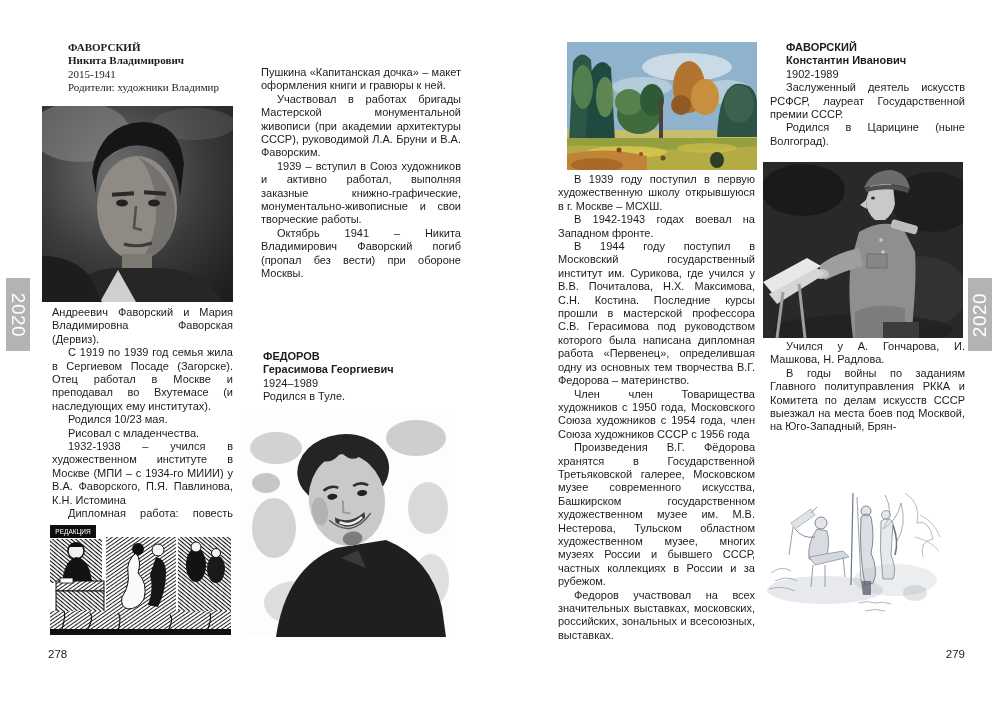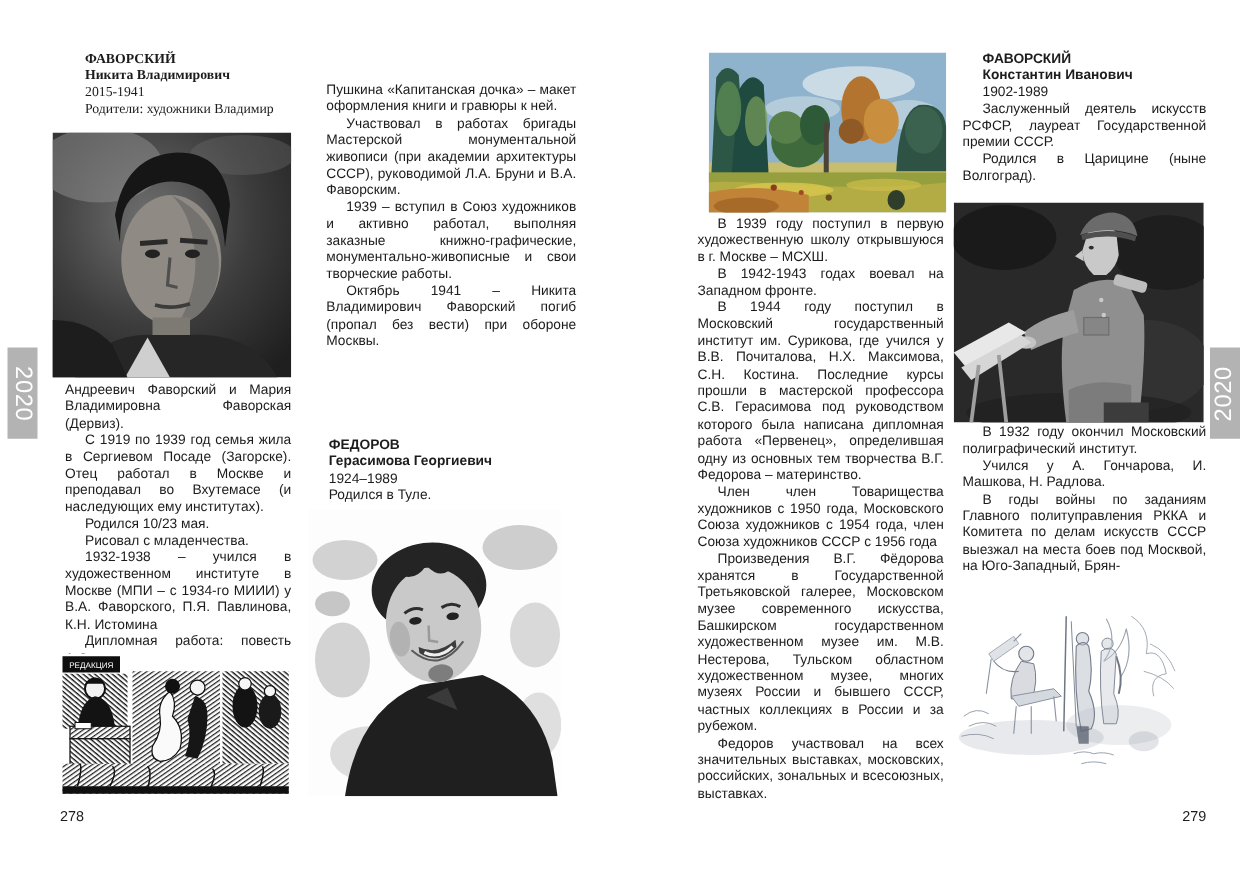--- a/index.html
+++ b/index.html
@@ -222,21 +222,20 @@
   <path d="M103,38 L97,43 L104,47 Z" fill="#c9c9c9"></path>
   <path d="M101,26 Q108,8 128,8 Q144,10 147,27 Q126,18 101,26 Z" fill="#6b6b6b"></path>
   <path d="M102,26 Q126,19 146,27 L145,31 Q125,24 103,30 Z" fill="#4f4f4f"></path>
   <ellipse cx="110" cy="36" rx="2" ry="1.5" fill="#2e2e2e"></ellipse>
   <polygon points="0,120 44,96 58,104 10,132" fill="#e8e8e8"></polygon>
   <polygon points="6,132 54,106 62,112 14,142" fill="#d6d6d6"></polygon>
   <path d="M20,130 L14,176 M36,122 L42,176" stroke="#9e9e9e" stroke-width="3" fill="none"></path>
 </svg>
 
 <div class="col-block" style="left:770px;top:340px;width:195px;">
-  <p class="ind">В 1932 году окончил Московский полиграфический институт.</p>
   <p class="ind">Учился у А. Гончарова, И. Машкова, Н. Радлова.</p>
   <p class="ind">В годы войны по заданиям Главного политуправления РККА и Комитета по делам искусств СССР выезжал на места боев под Москвой, на Юго-Западный, Брян-</p>
 </div>
 
 <svg class="ph" style="left:765px;top:485px;" width="185" height="142" viewBox="0 0 185 142" role="img" aria-label="Фронтовой рисунок — бойцы у стола">
   <rect width="185" height="142" fill="#ffffff"></rect>
   <ellipse cx="60" cy="105" rx="58" ry="14" fill="#7c8494" opacity=".18"></ellipse>
   <ellipse cx="130" cy="95" rx="42" ry="16" fill="#7c8494" opacity=".15"></ellipse>
   <path d="M120,10 q10,18 -2,34 q14,-8 18,-26 q6,22 -4,38" stroke="#98a0ac" fill="none" stroke-width=".9"></path>
   <path d="M140,8 q16,10 12,30 q12,-4 16,16 q-14,2 -10,18" stroke="#a2aab4" fill="none" stroke-width=".8"></path>

